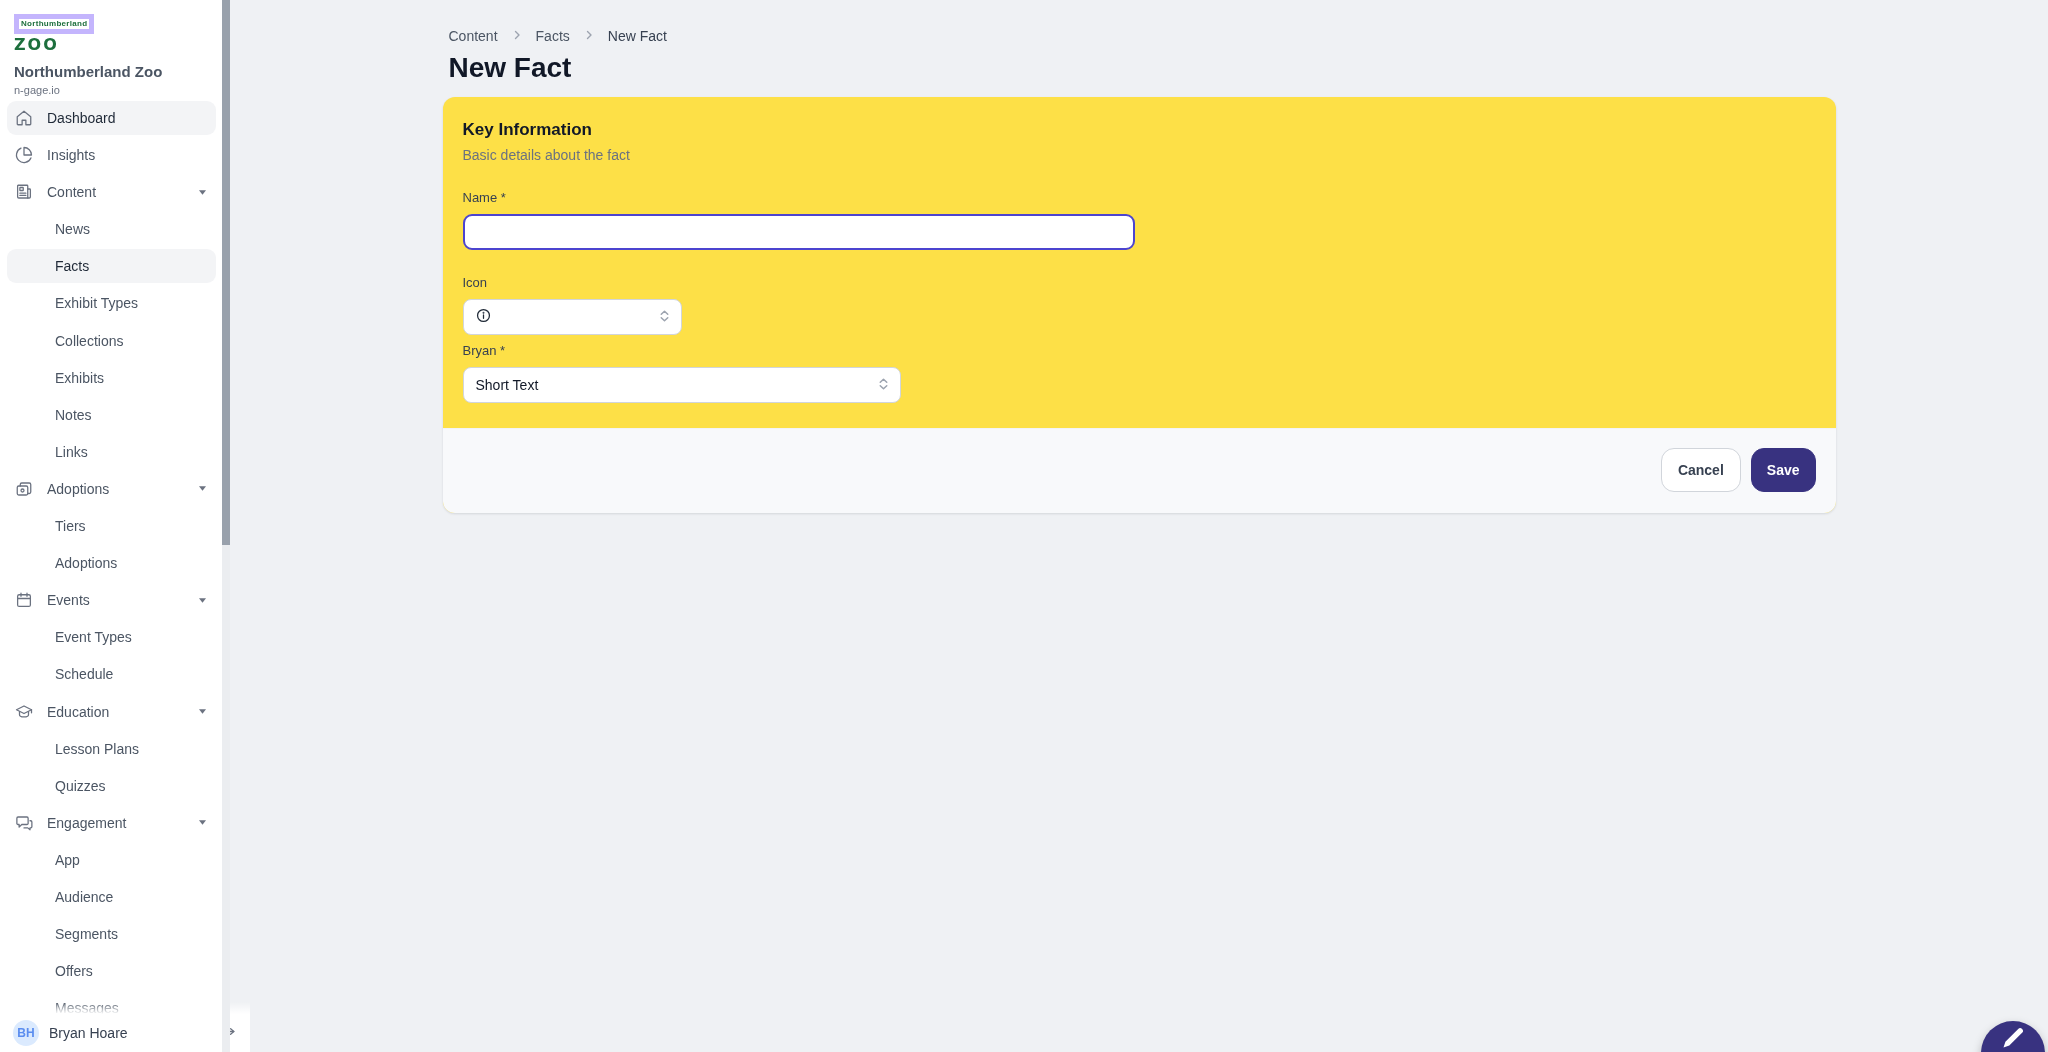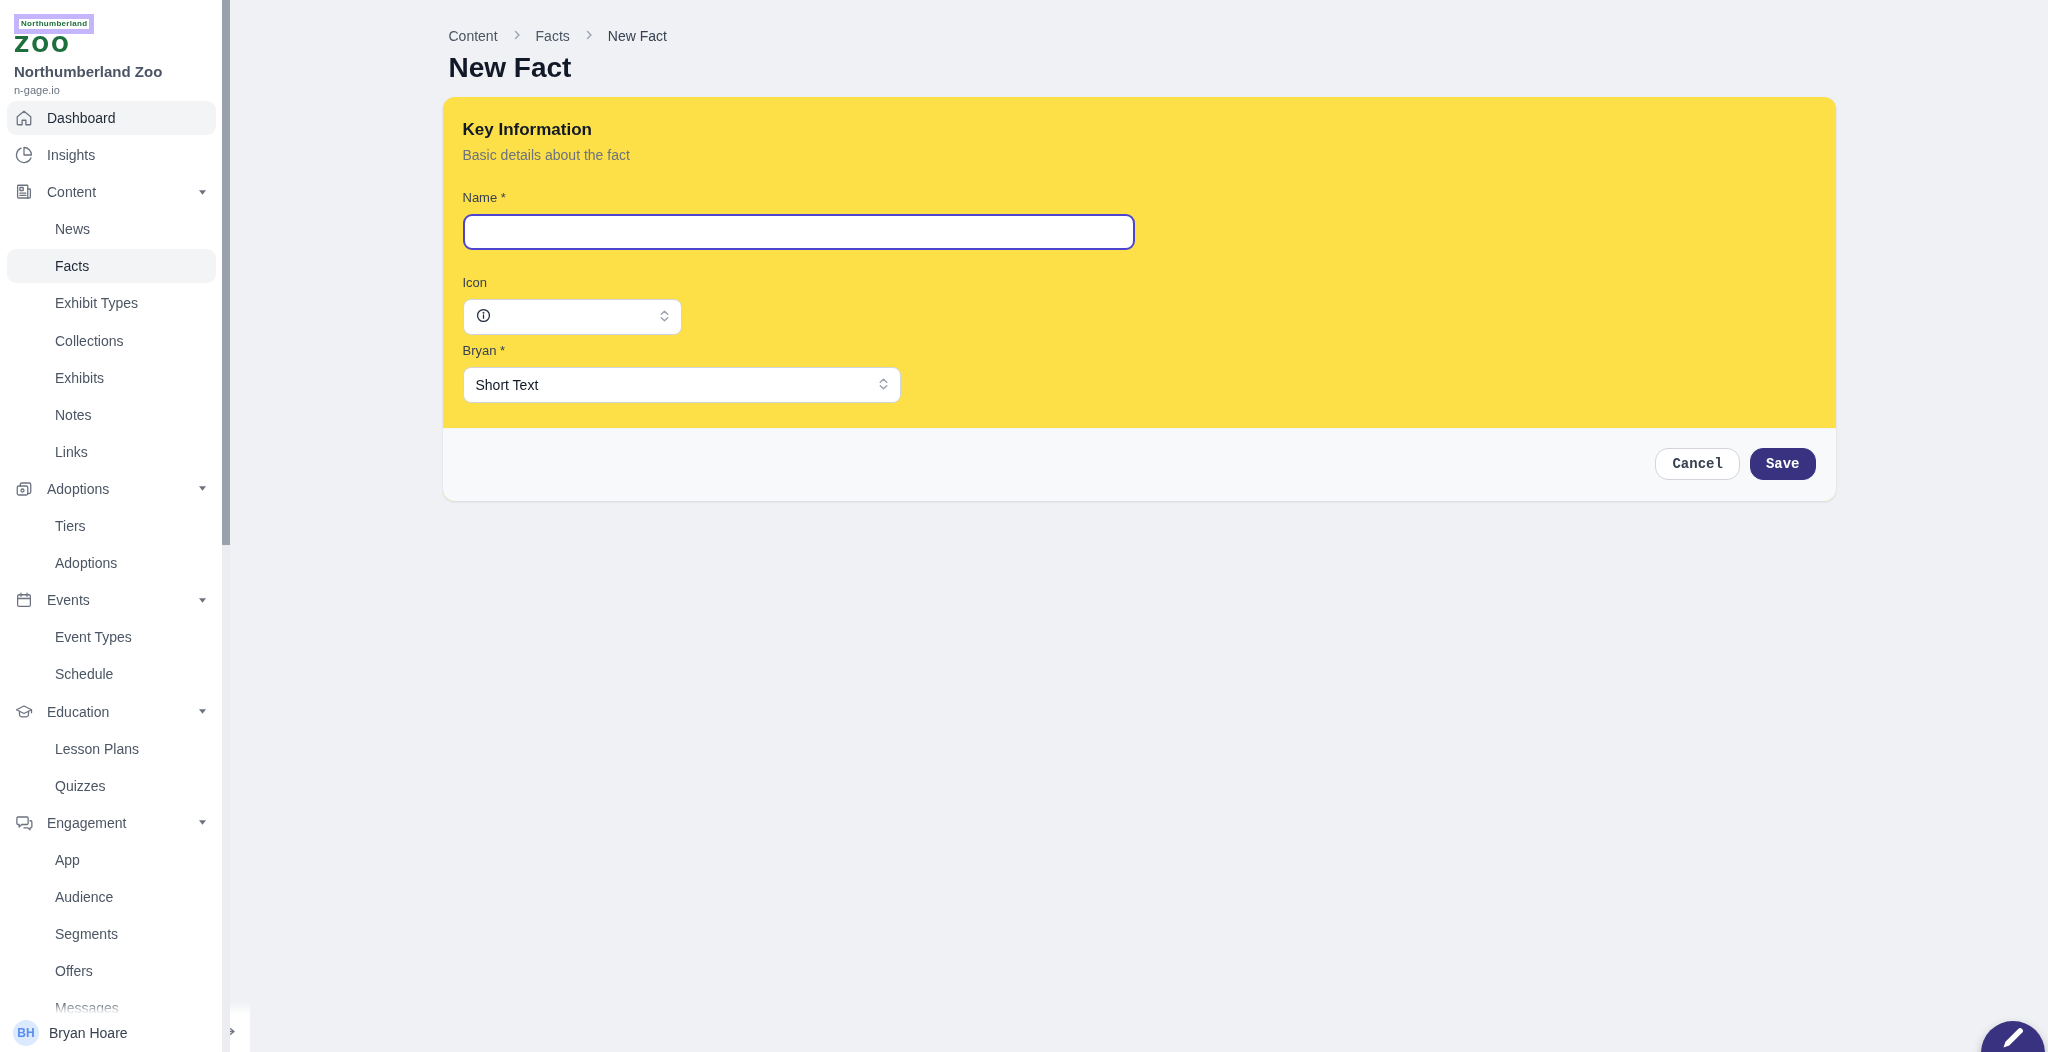--- a/index.html
+++ b/index.html
@@ -16,21 +16,21 @@
     position:absolute; left:0; top:0; width:222px; height:1052px;
     background:#ffffff;
   }
   .logo-block { padding:12px 12px 0 14px; }
   .logo-band {
     display:inline-block;
     color:#1d6f3d; font-size:8px; font-weight:800; letter-spacing:.3px;
     border:5px solid #c4b5fd; padding:0 2px; line-height:10px;
   }
   .logo-zoo {
-    color:#1d6f3d; font-size:21px; font-weight:900; letter-spacing:2px;
+    color:#1d6f3d; font-size:16px; font-weight:900; letter-spacing:2px;
     line-height:22px; font-family:"DejaVu Sans", sans-serif;
   }
   .org-name { margin-top:7px; font-size:15px; font-weight:600; color:#4b5563; }
   .org-domain { margin-top:4px; font-size:11px; color:#6b7280; }
 
   .nav { position:absolute; top:101px; left:0; width:222px; padding:0 6px 0 7px; }
   .nav-item {
     height:34px; margin-bottom:3.1px; border-radius:9px;
     display:flex; align-items:center; padding:0 9px 0 8px;
     font-size:14px; color:#4b5563; cursor:pointer;
@@ -93,23 +93,23 @@
     padding:0 10px 0 12px; cursor:pointer; font-size:14px; color:#111827;
   }
   .select-icon-w { width:219px; }
   .select-type-w { width:438px; }
 
   .card-footer {
     background:#f8f9fb; border-radius:0 0 12px 12px; border-top:1px solid #f3f4f6;
     padding:19px 20px 21px; display:flex; justify-content:flex-end; gap:10px;
   }
   .btn {
-    height:32px; border-radius:13px; font-size:14px; font-weight:600;
+    height:44px; border-radius:13px; font-size:14px; font-weight:600;
     display:flex; align-items:center; justify-content:center; cursor:pointer;
-    font-family:Liberation Mono, monospace;
+    font-family:Liberation Sans, sans-serif;
   }
   .btn-cancel { background:#ffffff; border:1px solid #d1d5db; color:#374151; padding:0 16px; }
   .btn-save { background:#383280; border:1px solid #383280; color:#ffffff; padding:0 15px; }
 
   .fab {
     position:absolute; left:1981px; top:1021px; width:64px; height:64px;
     border-radius:50%; background:#383280; border:none; cursor:pointer;
     display:flex; align-items:center; justify-content:center;
     box-shadow:0 4px 10px rgba(0,0,0,.25); padding-bottom:28px;
   }

